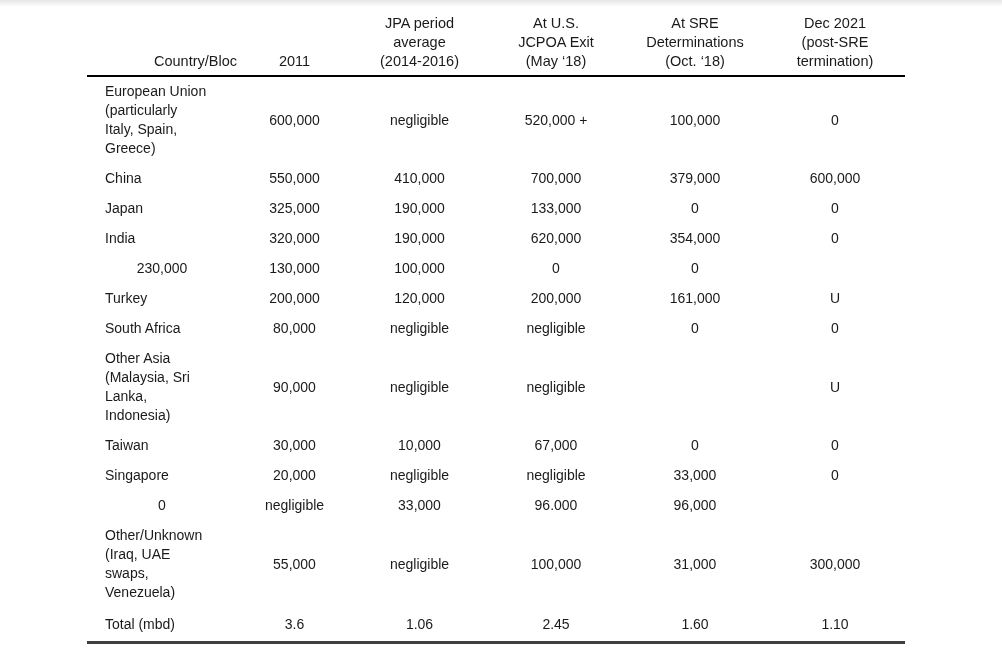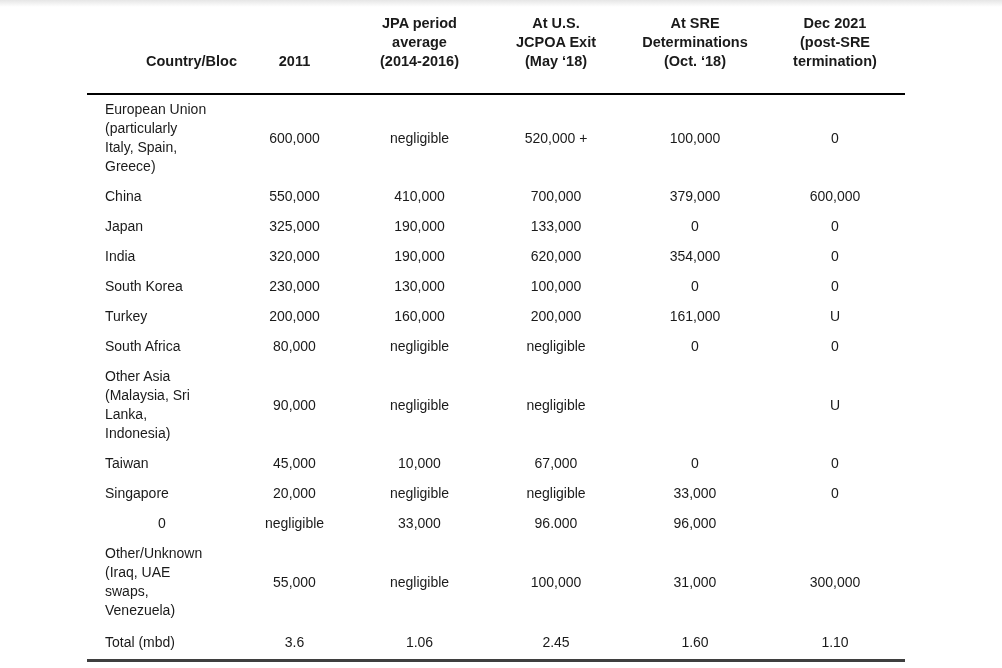--- a/index.html
+++ b/index.html
@@ -19,26 +19,26 @@
     width: 818px;
   }
   .thead {
     display: grid;
     grid-template-columns: 150px 115px 135px 138px 140px 140px;
     align-items: end;
     padding-top: 14px;
     border-bottom: 2px solid #000000;
   }
   .hcell {
-    font-weight: bold;
+    font-weight: normal;
     font-size: 14.5px;
     line-height: 19px;
     text-align: center;
     white-space: pre-line;
-    padding-bottom: 22px;
+    padding-bottom: 4px;
   }
   .hcell.first {
     text-align: right;
     padding-left: 18px;
   }
   .tbody { width: 100%; }
   .trow {
     display: grid;
     grid-template-columns: 150px 115px 135px 138px 140px 140px;
     align-items: center;
@@ -115,31 +115,30 @@
       </div>
       <div class="trow">
         <div class="cell country">India</div>
         <div class="cell val">320,000</div>
         <div class="cell val">190,000</div>
         <div class="cell val">620,000</div>
         <div class="cell val">354,000</div>
         <div class="cell val">0</div>
       </div>
       <div class="trow">
-        <div class="cell country">South Korea</div>
         <div class="cell val">230,000</div>
         <div class="cell val">130,000</div>
         <div class="cell val">100,000</div>
         <div class="cell val">0</div>
         <div class="cell val">0</div>
       </div>
       <div class="trow">
         <div class="cell country">Turkey</div>
         <div class="cell val">200,000</div>
-        <div class="cell val">160,000</div>
+        <div class="cell val">120,000</div>
         <div class="cell val">200,000</div>
         <div class="cell val">161,000</div>
         <div class="cell val">U</div>
       </div>
       <div class="trow">
         <div class="cell country">South Africa</div>
         <div class="cell val">80,000</div>
         <div class="cell val">negligible</div>
         <div class="cell val">negligible</div>
         <div class="cell val">0</div>
@@ -151,21 +150,21 @@
 Lanka,
 Indonesia)</div>
         <div class="cell val">90,000</div>
         <div class="cell val">negligible</div>
         <div class="cell val">negligible</div>
         <div class="cell val"></div>
         <div class="cell val">U</div>
       </div>
       <div class="trow">
         <div class="cell country">Taiwan</div>
-        <div class="cell val">45,000</div>
+        <div class="cell val">30,000</div>
         <div class="cell val">10,000</div>
         <div class="cell val">67,000</div>
         <div class="cell val">0</div>
         <div class="cell val">0</div>
       </div>
       <div class="trow">
         <div class="cell country">Singapore</div>
         <div class="cell val">20,000</div>
         <div class="cell val">negligible</div>
         <div class="cell val">negligible</div>

